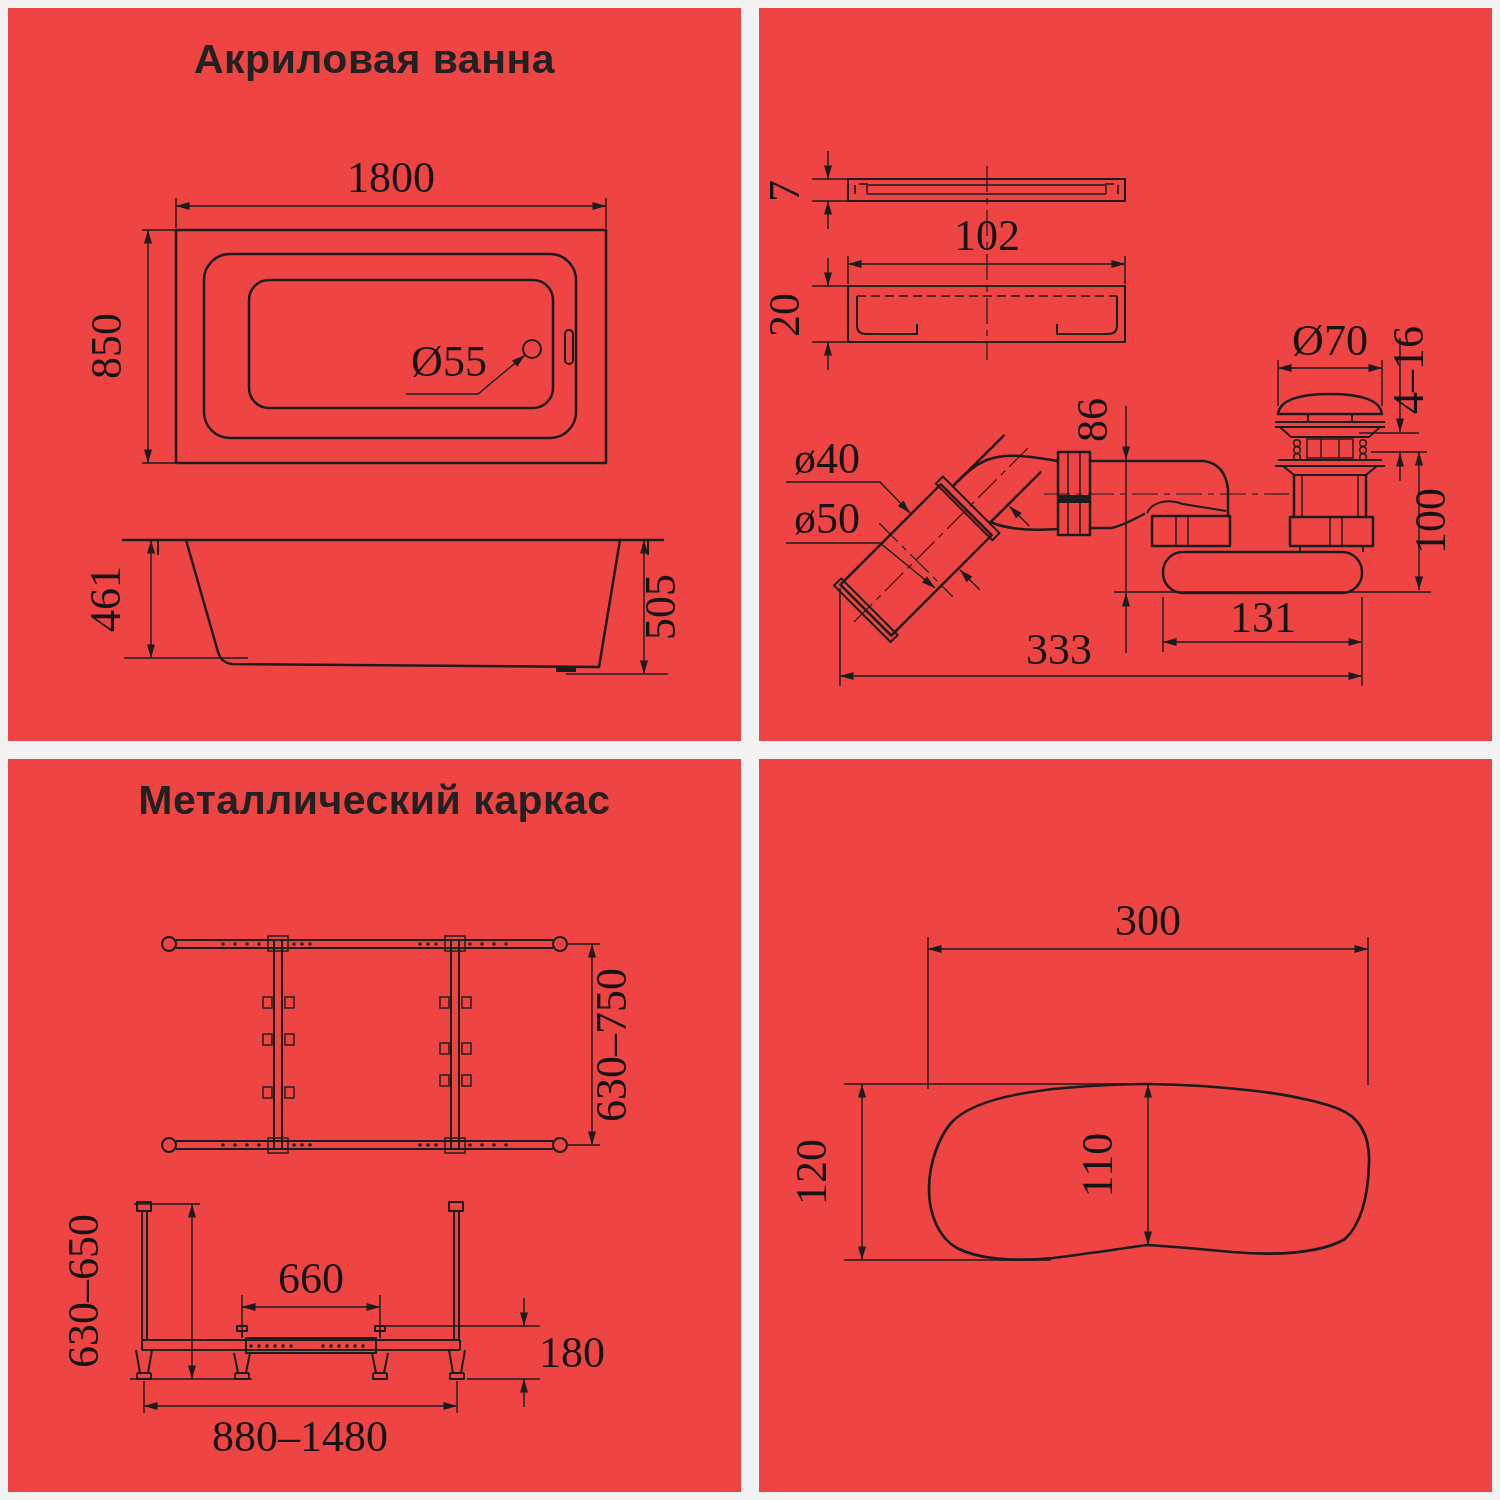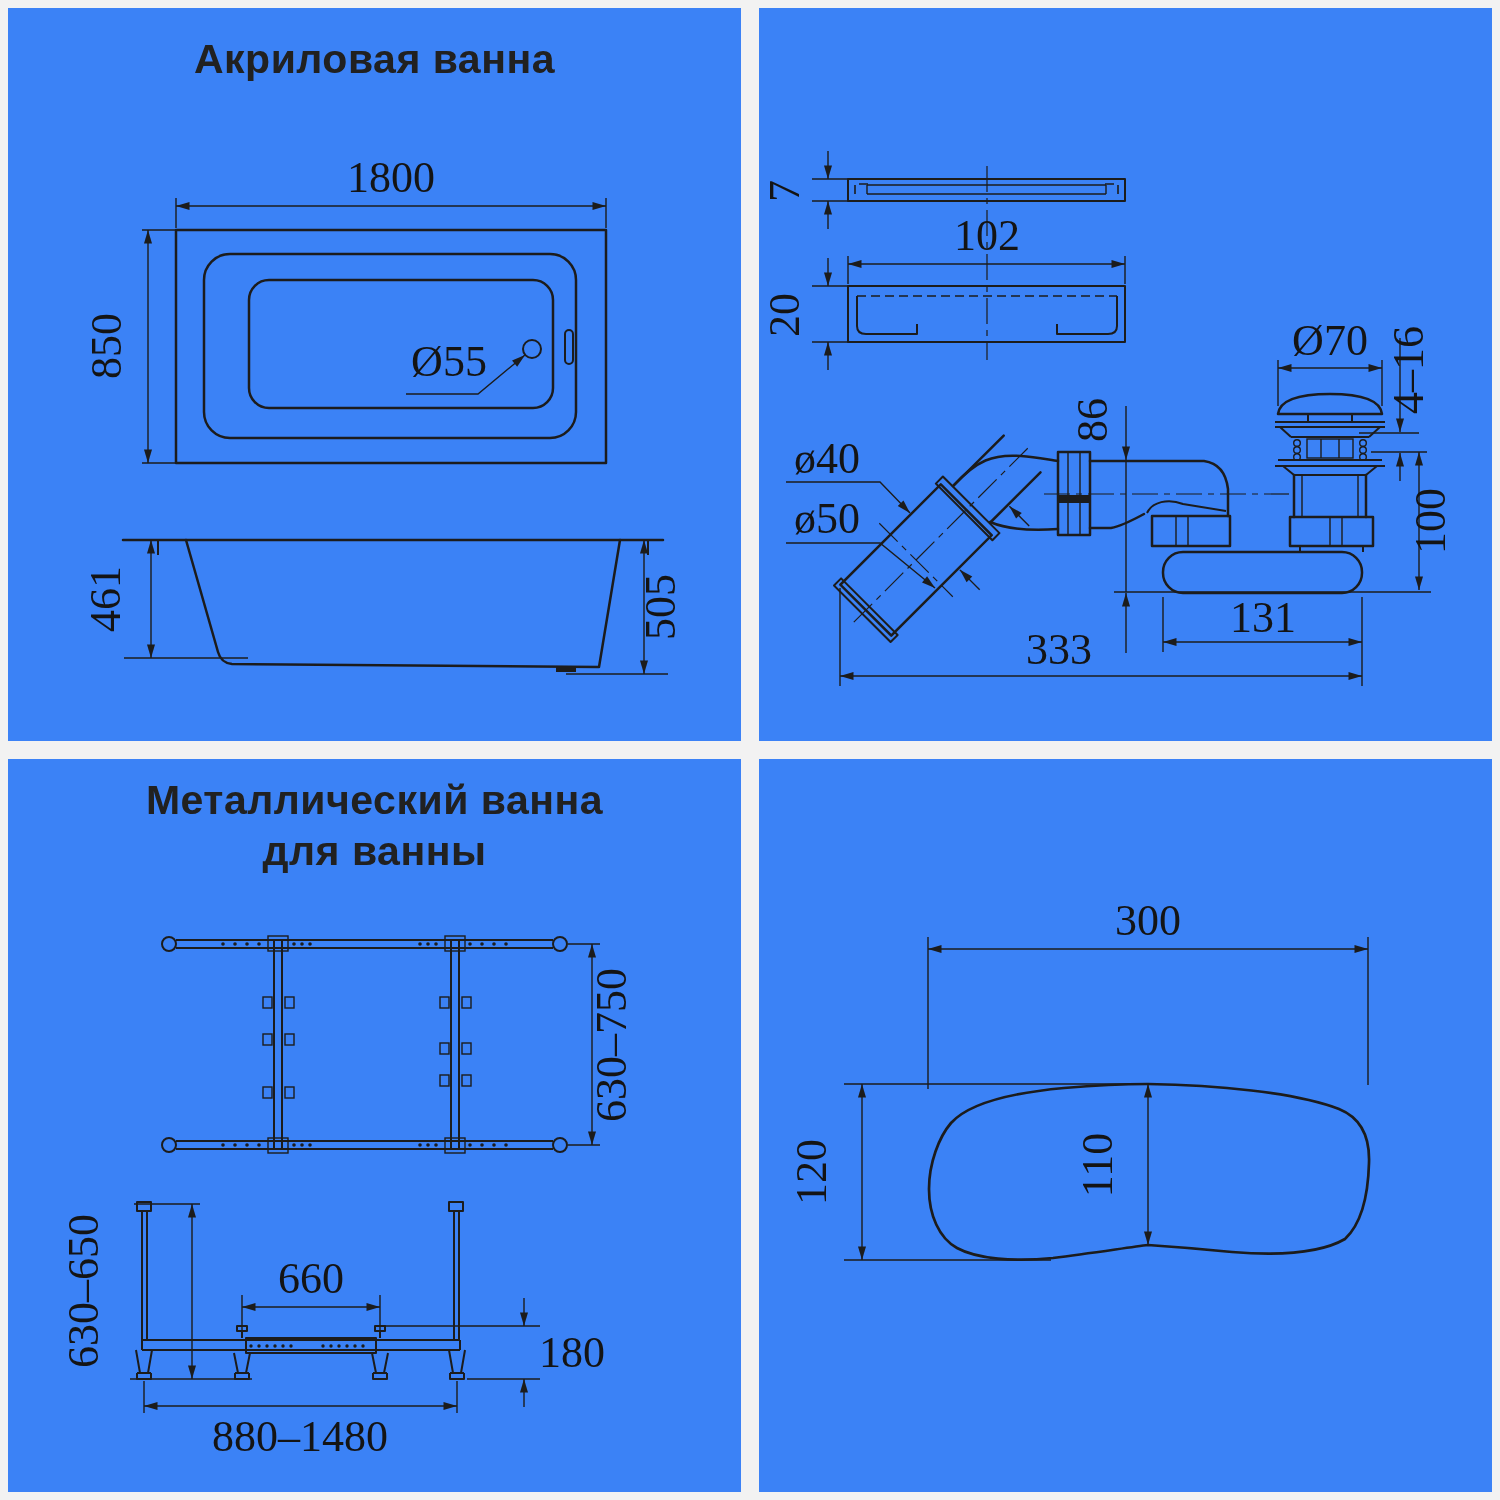--- a/index.html
+++ b/index.html
@@ -3,21 +3,21 @@
 <meta charset="utf-8">
 <style>
   html,body{margin:0;padding:0;}
   body{
     width:1500px;height:1500px;position:relative;
     background:#f2f2f2;
     font-family:"Liberation Sans", sans-serif;
     overflow:hidden;
   }
   .panel{
-    position:absolute;width:733px;height:733px;background:#3b82f6;
+    position:absolute;width:733px;height:733px;background:#ef4444;
   }
   .panel h2{
     position:absolute;left:0;right:0;top:26px;margin:0;
     text-align:center;font-size:41px;font-weight:700;color:#212121;
     letter-spacing:.5px;line-height:1.25;
   }
   .panel svg{position:absolute;left:0;top:0;}
   
   .ln{stroke:#1c1c1c;stroke-width:2.5;fill:none;stroke-linecap:round;stroke-linejoin:round;}
   .md{stroke:#1c1c1c;stroke-width:2;fill:none;stroke-linejoin:round;}
@@ -215,22 +215,21 @@
     <g>
       <path class="tn" d="M81,580 V678"></path>
       <line class="tn" x1="81" y1="668" x2="603" y2="668" marker-start="url(#arTR)" marker-end="url(#arTR)"></line>
       <text class="dim" x="300" y="656" text-anchor="middle">333</text>
     </g>
   </svg>
 </div>
 
 <div class="panel" style="left:8px;top:759px">
   <h2 style="top:16px">
-    <span>Металлический ванна</span><br>
-    <span>для ванны</span>
+    <span>Металлический каркас</span><br>
   </h2>
   <svg width="733" height="733" viewBox="0 0 733 733">
     <defs>
       <marker id="arBL" markerUnits="userSpaceOnUse" markerWidth="15" markerHeight="10" refX="14" refY="5" orient="auto-start-reverse">
         <path d="M0.5,1 L14,5 L0.5,9 Z" fill="#1c1c1c"></path>
       </marker>
     </defs>
 
     <g>
       <path class="md" d="M168,181 H545 M168,189 H545"></path>

